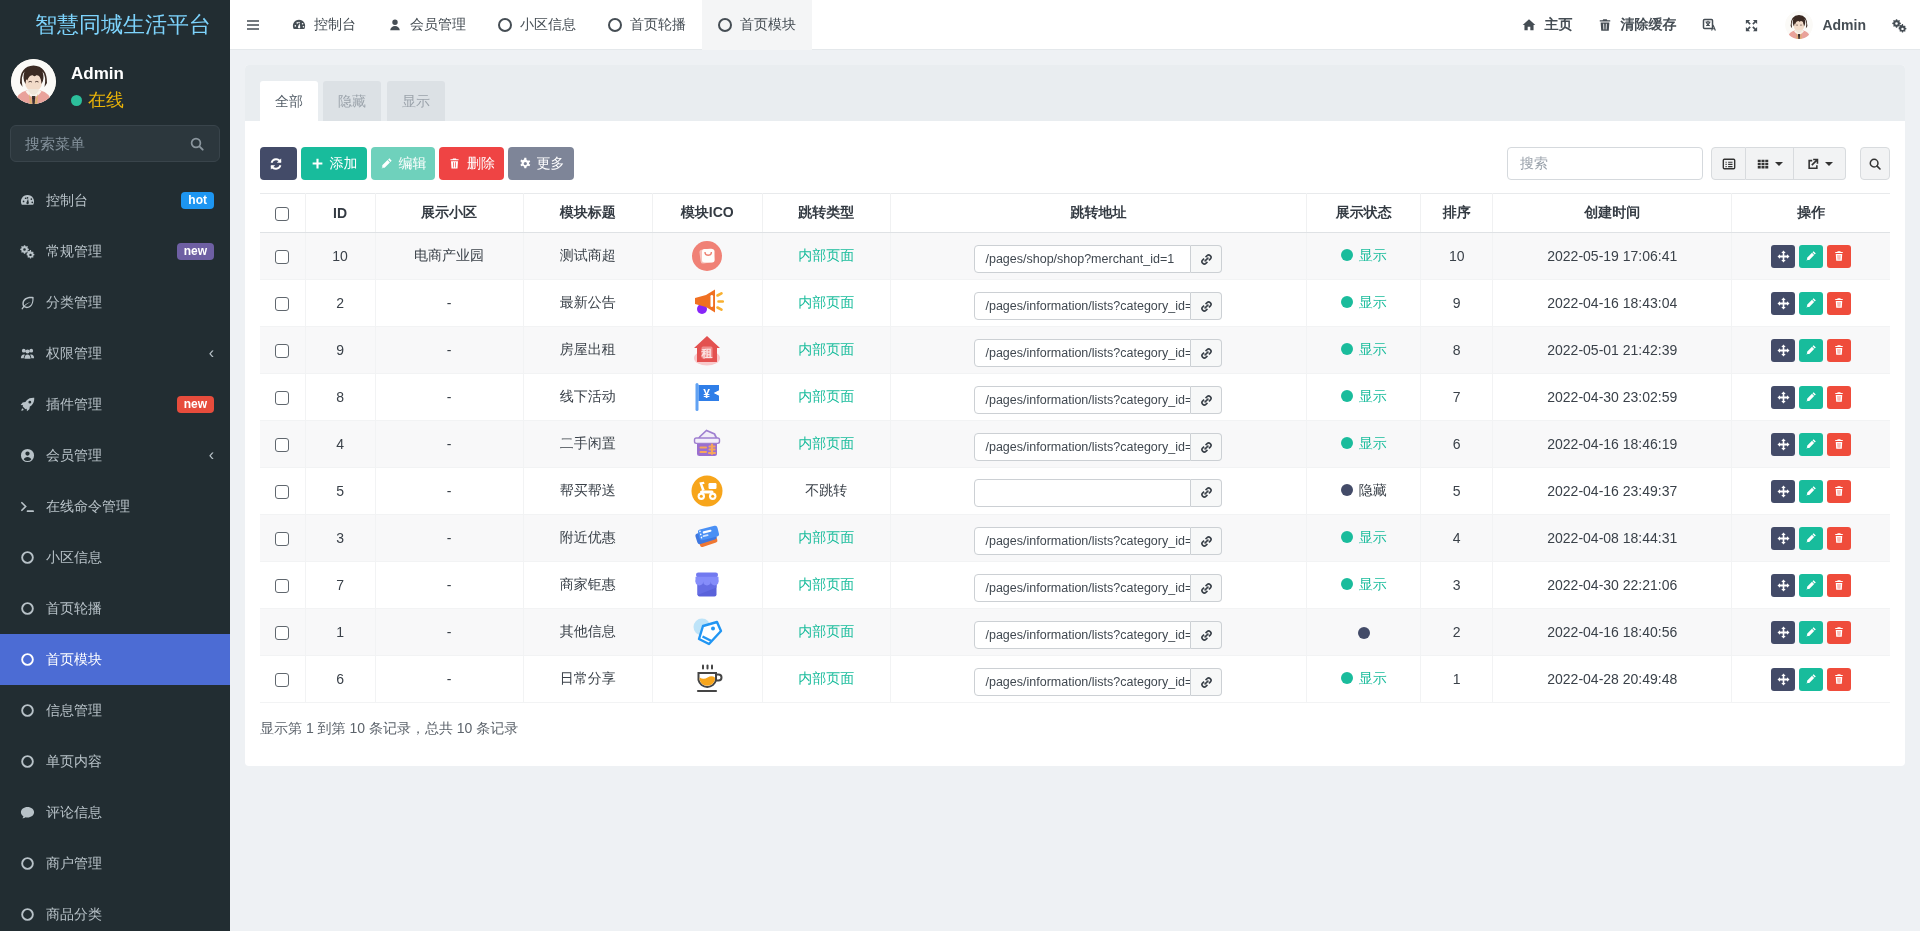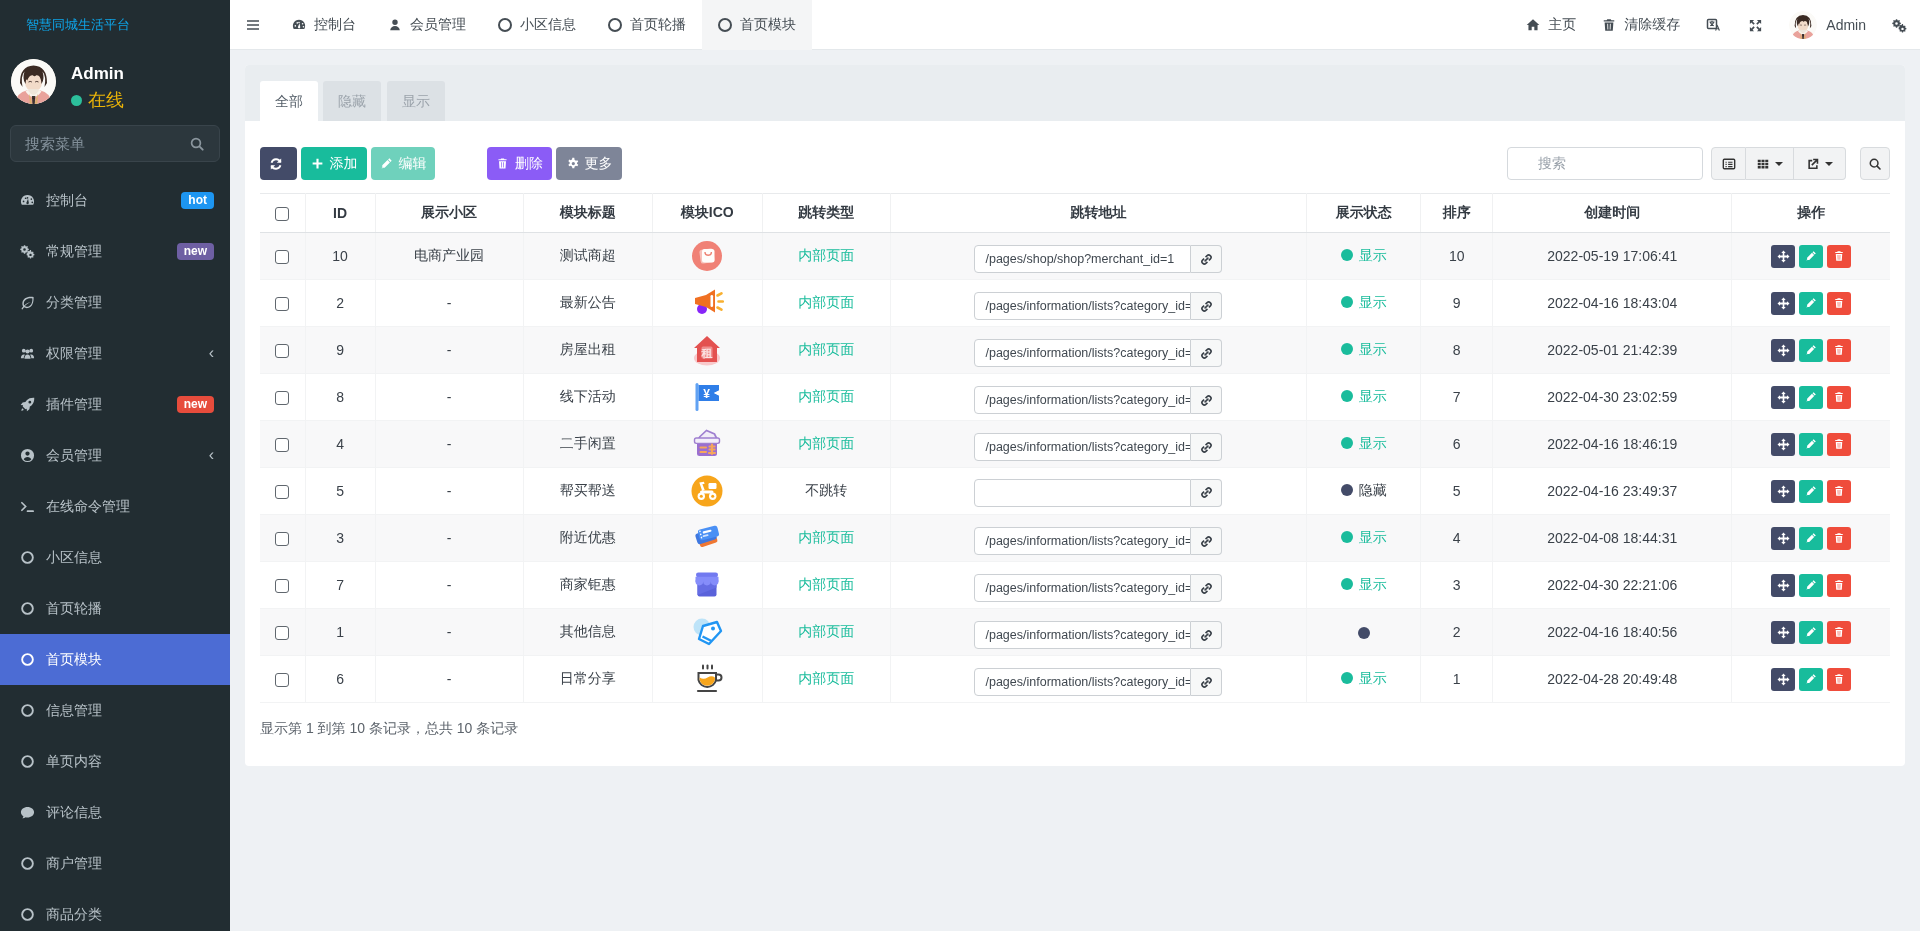--- a/index.html
+++ b/index.html
@@ -1,21 +1,21 @@
 <!DOCTYPE html>
 <html lang="zh"><head>
 <meta charset="utf-8">
 <title>智慧同城生活平台</title>
 <style>
 * { margin:0; padding:0; box-sizing:border-box; }
 html,body { width:1920px; height:931px; overflow:hidden; font-family:"Liberation Sans", sans-serif; font-size:14px; color:#333; background:#eef1f4; }
 
 
 .sidebar { position:fixed; left:0; top:0; width:230px; height:931px; background:#222d32; z-index:50; }
-.logo { height:50px; line-height:50px; color:#0ea5e9; font-size:13px; padding-left:26px; white-space:nowrap; }
+.logo { height:50px; line-height:50px; color:#7dd3fc; font-size:22px; padding-left:35px; white-space:nowrap; }
 .user-panel { position:relative; height:67px; }
 .user-panel .avatar { position:absolute; left:11px; top:9px; width:45px; height:45px; border-radius:50%; overflow:hidden; background:#f6efe8; }
 .user-panel .uname { position:absolute; left:71px; top:14px; color:#fff; font-size:17px; font-weight:bold; }
 .user-panel .ustatus { position:absolute; left:71px; top:38px; color:#eab308; font-size:18px; }
 .user-panel .dot { display:inline-block; width:11px; height:11px; border-radius:50%; background:#2cbf9b; margin-right:6px; }
 .side-search { position:relative; margin:8px 10px 0 10px; height:37px; background:#2c373d; border:1px solid #39444b; border-radius:6px; }
 .side-search .ph { position:absolute; left:14px; top:9px; color:#83909a; font-size:15px; }
 .side-search svg { position:absolute; right:14px; top:10px; }
 .menu { list-style:none; margin-top:13px; }
 .menu li { position:relative; height:51px; display:flex; align-items:center; padding-left:20px; color:#b8c2c8; font-size:14px; cursor:pointer; }
@@ -30,43 +30,43 @@
 
 
 .navbar { position:fixed; left:230px; top:0; width:1690px; height:50px; background:#fff; z-index:40; border-bottom:1px solid #e4e8eb; }
 .nav-left { position:absolute; left:0; top:0; height:50px; display:flex; align-items:center; }
 .nav-left .burger { padding:0 15px; }
 .nav-item { display:flex; align-items:center; height:50px; padding:0 16px; color:#454d54; font-size:14px; white-space:nowrap; }
 .nav-item svg, .nav-item .co { margin-right:8px; }
 .nav-item.ionly svg { margin-right:0; }
 .nav-item.active { background:#f4f5f6; }
 .nav-right { position:absolute; right:0; top:0; height:50px; display:flex; align-items:center; }
-.nav-right .nav-item { padding:0 13px; }
+.nav-right .nav-item { padding:0 13px;font-weight:bold; }
 .co { width:14px; height:14px; border:2px solid #454d54; border-radius:50%; display:inline-block; }
 
 
 .main { position:absolute; left:230px; top:50px; width:1910px; height:881px; background:#eef1f4; }
 .panel { position:absolute; left:15px; top:15px; width:1660px; background:#fff; border-radius:4px; }
 .p-head { height:56px; background:#e9edf0; border-radius:4px 4px 0 0; position:relative; }
 .ptab { position:absolute; bottom:0; height:40px; line-height:40px; padding:0 15px; font-size:14px; border-radius:3px 3px 0 0; }
 .ptab.on { background:#fff; color:#525c66; }
 .ptab.off { background:#dce1e5; color:#9ba3ab; }
 .p-body { padding:26px 15px 0 15px; position:relative; }
 
 
 .toolbar { height:33px; position:relative; margin-bottom:13px; }
 .btn { display:inline-flex; align-items:center; justify-content:center; height:33px; border:none; border-radius:4px; color:#fff; font-size:14px; vertical-align:top; margin-right:4px; }
 .btn svg { margin-right:6px; }
 .btn-refresh { width:37px; background:#434b68; }
 .btn-add { width:66px; background:#18bc9c; }
 .btn-edit { width:64px; background:#6fd1bc; }
-.btn-del { width:65px; background:#8b5cf6;margin-left:48px; }
+.btn-del { width:65px; background:#ef4444; }
 .btn-more { width:66px; background:#7e8598; }
 .tright { position:absolute; right:0; top:0; height:33px; display:flex; }
-.sinput { width:196px; height:33px; border:1px solid #d5d9dd; border-radius:4px; padding-left:30px; color:#9aa2ab; font-size:14px; line-height:31px; background:#fff; }
+.sinput { width:196px; height:33px; border:1px solid #d5d9dd; border-radius:4px; padding-left:12px; color:#9aa2ab; font-size:14px; line-height:31px; background:#fff; }
 .bgroup { display:flex; margin-left:8px; }
 .gbtn { height:33px; background:#f2f3f4; border:1px solid #d8dbde; display:flex; align-items:center; justify-content:center; }
 .gbtn.g1 { width:35px; border-radius:4px 0 0 4px; }
 .gbtn.g2 { width:48px; border-left:none; }
 .gbtn.g3 { width:52px; border-left:none; border-radius:0 4px 4px 0; }
 .gbtn.g4 { width:30px; border-radius:4px; margin-left:14px; }
 .caret { width:0; height:0; border-left:4px solid transparent; border-right:4px solid transparent; border-top:4px solid #333; margin-left:5px; }
 
 
 table { border-collapse:collapse; width:1630px; table-layout:fixed; }

